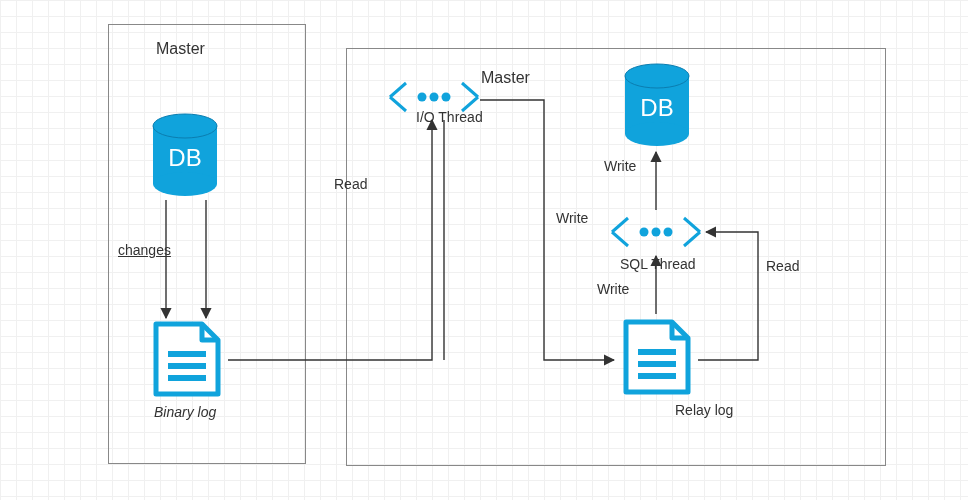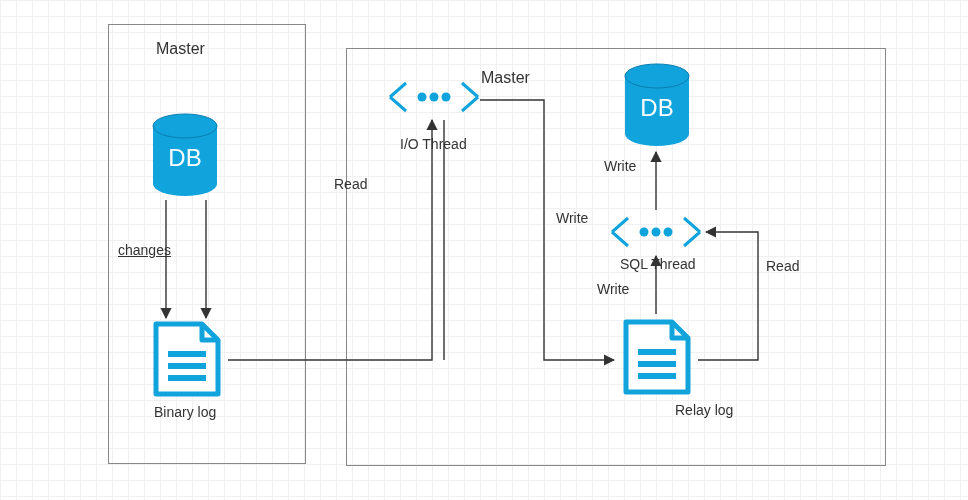--- a/index.html
+++ b/index.html
@@ -79,32 +79,32 @@
 
 <div class="doc" style="left:148px; top:320px;">
   <svg viewBox="0 0 78 78">
     <path d="M8 4 H54 L70 20 V74 H8 Z" fill="#fff" stroke="#10a3dc" stroke-width="5" stroke-linejoin="round"></path>
     <path d="M54 4 V20 H70" fill="none" stroke="#10a3dc" stroke-width="5" stroke-linejoin="round"></path>
     <line x1="20" y1="34" x2="58" y2="34" stroke="#10a3dc" stroke-width="6"></line>
     <line x1="20" y1="46" x2="58" y2="46" stroke="#10a3dc" stroke-width="6"></line>
     <line x1="20" y1="58" x2="58" y2="58" stroke="#10a3dc" stroke-width="6"></line>
   </svg>
 </div>
-<div class="label" style="left:154px; top:404px;">Binary log</div>
+<div class="label" style="left:154px; top:404px;font-style:italic;">Binary log</div>
 
 <div class="thread" style="left:388px; top:79px;">
   <svg viewBox="0 0 92 36">
     <path d="M2 18 L18 4 M2 18 L18 32" stroke="#10a3dc" stroke-width="3" fill="none"></path>
     <path d="M90 18 L74 4 M90 18 L74 32" stroke="#10a3dc" stroke-width="3" fill="none"></path>
     <circle cx="34" cy="18" r="4.5" fill="#10a3dc"></circle>
     <circle cx="46" cy="18" r="4.5" fill="#10a3dc"></circle>
     <circle cx="58" cy="18" r="4.5" fill="#10a3dc"></circle>
   </svg>
 </div>
-<div class="label" style="left:400px; top:136px;">I/O Thread</div>
+<div class="label" style="left:400px; top:109px;padding-left:16px;">I/O Thread</div>
 
 <div class="db" style="left:620px; top:62px;">
   <svg viewBox="0 0 74 84">
     <ellipse cx="37" cy="14" rx="32" ry="12" fill="#10a3dc"></ellipse>
     <rect x="5" y="14" width="64" height="58" fill="#10a3dc"></rect>
     <ellipse cx="37" cy="72" rx="32" ry="12" fill="#10a3dc"></ellipse>
     <ellipse cx="37" cy="14" rx="32" ry="12" fill="none" stroke="#0b7db0" stroke-width="1"></ellipse>
     <text x="37" y="54" text-anchor="middle" fill="#fff" font-size="24" font-family="Segoe UI, Arial" font-weight="500">DB</text>
   </svg>
 </div>

